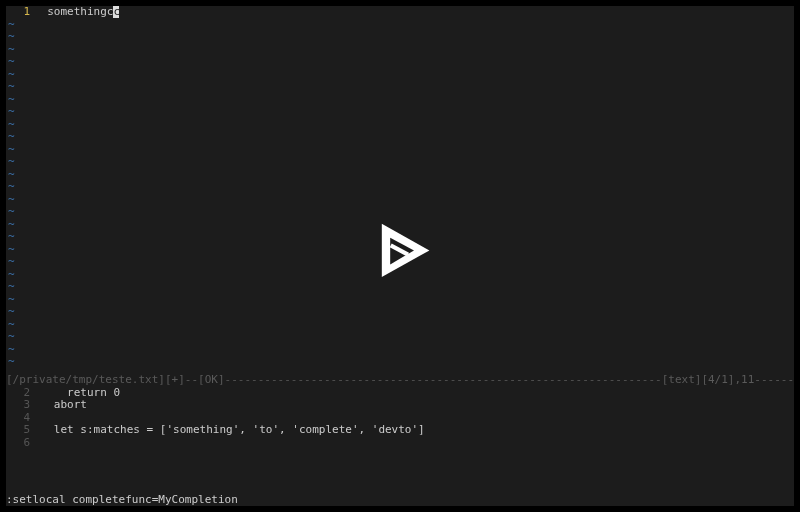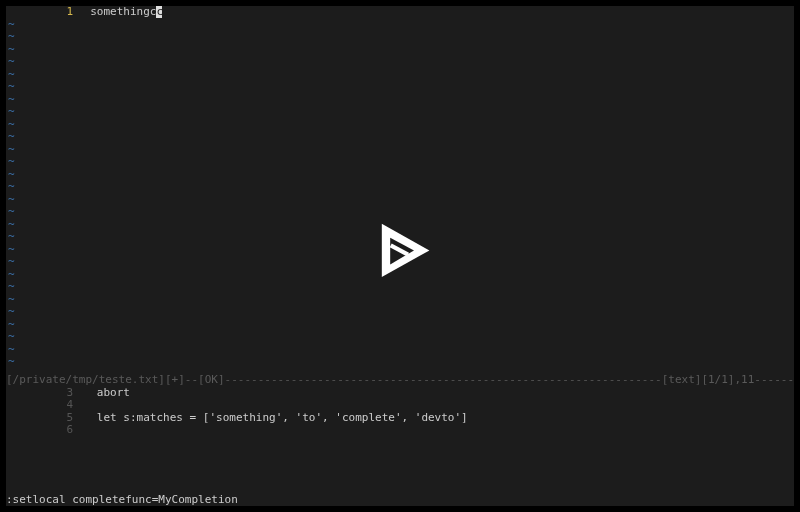--- a/index.html
+++ b/index.html
@@ -25,21 +25,21 @@
     color: #d6b84d;
     padding-right: 4px;
   }
   .gutter-dim {
     display: inline-block;
     width: 28px;
     text-align: right;
     color: #555;
     padding-right: 4px;
   }
-  .line { white-space: pre; height: 12.5px; padding-left: 43px; }
+  .line { white-space: pre; height: 12.5px; }
   .tilde { color: #3a6ea5; padding-left: 2px; }
   .codetext { color: #cccccc; }
   .cursor {
     display: inline-block;
     width: 6px;
     height: 12px;
     background: #dddddd;
     vertical-align: text-bottom;
     color: #1c1c1c;
     text-align: center;
@@ -104,24 +104,25 @@
         <div class="line tilde">~</div>
         <div class="line tilde">~</div>
         <div class="line tilde">~</div>
         <div class="line tilde">~</div>
         <div class="line tilde">~</div>
         <div class="line tilde">~</div>
         <div class="line tilde">~</div>
       </div>
   </div>
 
-  <div class="statusline" id="status1" style="position:absolute; top:368px; left:0; right:0;"><span class="faint">[/private/tmp/teste.txt][+]--[OK]</span><span class="dashfill">------------------------------------------------------------------</span><span class="faint">[text][1/1],11------</span></div>
+  <div class="statusline" id="status1" style="position:absolute; top:368px; left:0; right:0;"><span class="faint">[/private/tmp/teste.txt][+]--[OK]</span><span class="dashfill">------------------------------------------------------------------</span><span class="faint">[text][4/1],11------</span></div>
 
   <div class="pane-bottom" style="top:380.5px;">
     <div id="bottom-lines">
+        <div class="line"><span class="gutter-dim">2</span>  <span class="codetext">   return 0</span></div>
         <div class="line"><span class="gutter-dim">3</span>  <span class="codetext"> abort</span></div>
         <div class="line"><span class="gutter-dim">4</span>  <span class="codetext"></span></div>
         <div class="line"><span class="gutter-dim">5</span>  <span class="codetext"> let s:matches = ['something', 'to', 'complete', 'devto']</span></div>
         <div class="line"><span class="gutter-dim">6</span>  <span class="codetext"></span></div>
       </div>
   </div>
 
 
   <div class="cmdline" style="position:absolute; bottom:0; left:0; right:16px;">:setlocal completefunc=MyCompletion</div>
 

